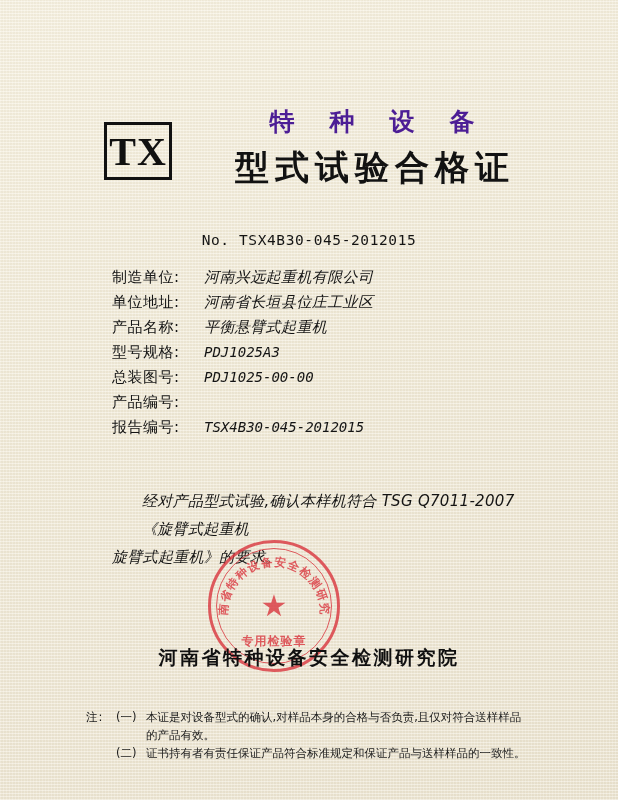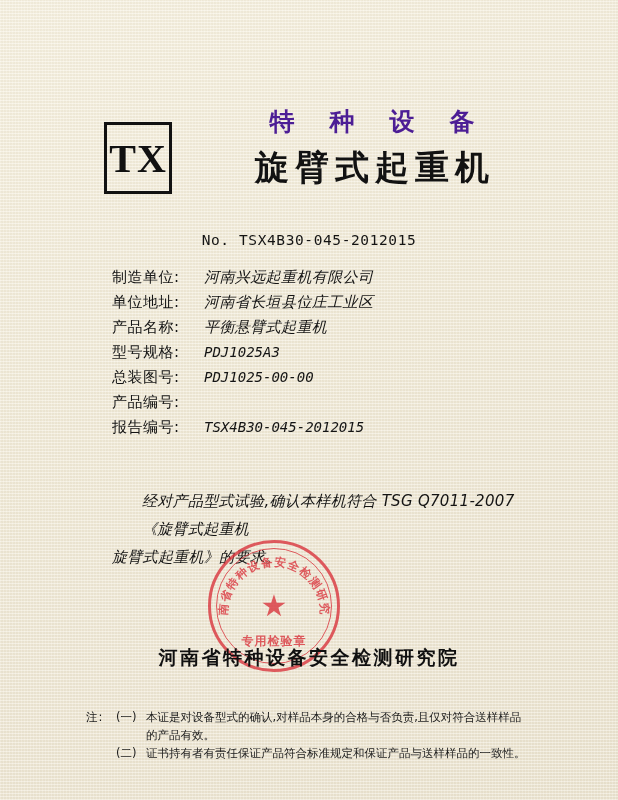--- a/index.html
+++ b/index.html
@@ -37,21 +37,21 @@
     left: 0;
     right: 0;
     top: 108px;
     height: 110px;
   }
   .tx-badge {
     position: absolute;
     left: 104px;
     top: 14px;
     width: 68px;
-    height: 72px;
+    height: 58px;
     border: 3px solid #111;
     display: flex;
     align-items: center;
     justify-content: center;
     font-family: "Liberation Serif", "DejaVu Serif", serif;
     font-size: 40px;
     font-weight: 700;
     letter-spacing: 1px;
     color: #111;
     box-sizing: border-box;
@@ -246,21 +246,21 @@
 <body>
 
 <div class="paper-texture"></div>
 
 <div class="sheet">
 
   <div class="header-row">
     <div class="tx-badge">TX</div>
     <div class="title-block">
       <div class="title-line1">特 种 设 备</div>
-      <div class="title-line2">旋臂式起重机</div>
+      <div class="title-line2">型式试验合格证</div>
     </div>
   </div>
 
   <div class="cert-no">No. TSX4B30-045-2012015</div>
 
   <div class="fields">
     <div class="field-row">
       <div class="field-label">制造单位:</div>
       <div class="field-value">河南兴远起重机有限公司</div>
     </div>

